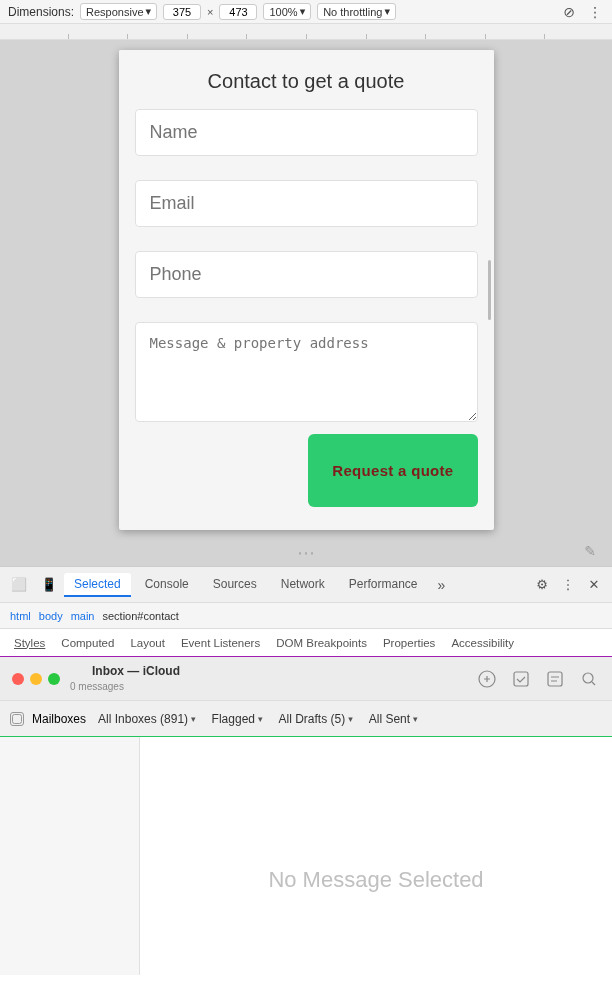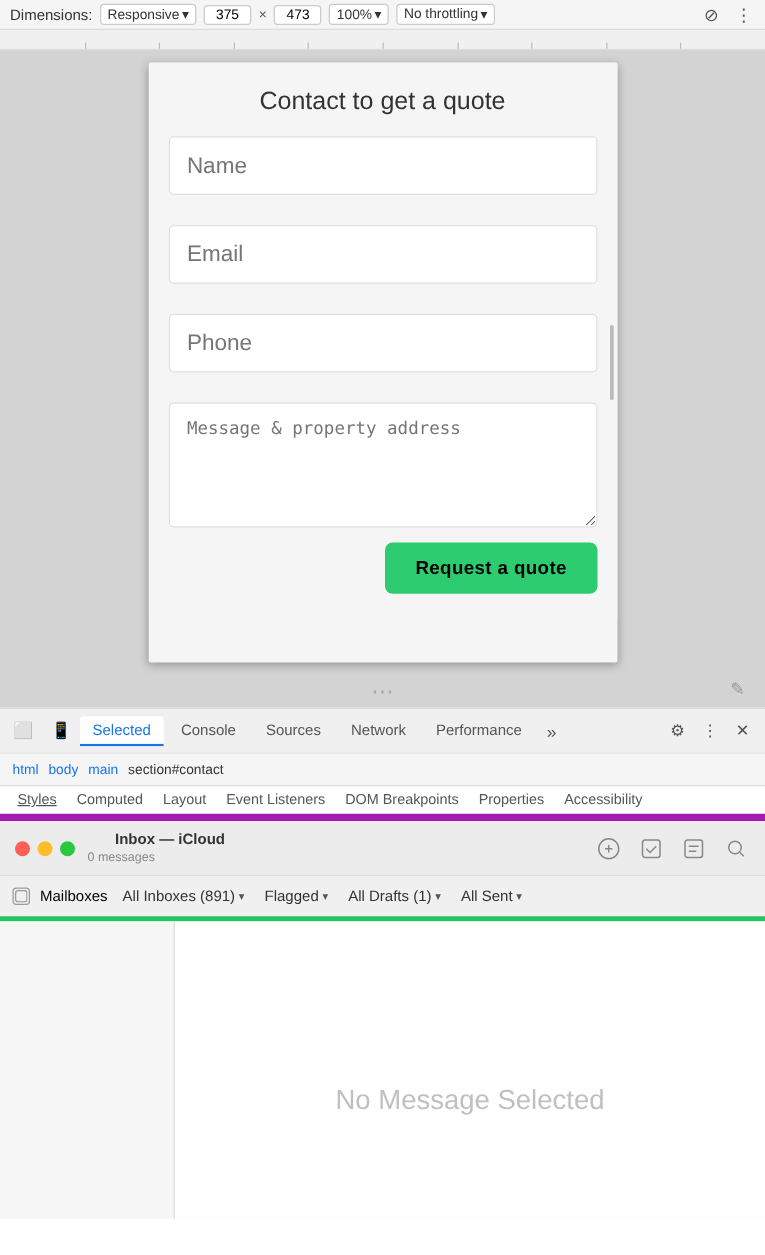--- a/index.html
+++ b/index.html
@@ -44,21 +44,21 @@
       gap: 2px;
       background: #fff;
       border: 1px solid #ccc;
       border-radius: 3px;
       padding: 1px 5px;
       font-size: 11px;
       justify-content: space-between;
     }
     .toolbar-throttle {
       display: flex;
-      align-items: flex-start;
+      align-items: center;
       gap: 2px;
       background: #fff;
       border: 1px solid #ccc;
       border-radius: 3px;
       padding: 1px 5px;
       font-size: 11px;
     }
     .toolbar-right {
       margin-left: auto;
       display: flex;
@@ -150,24 +150,24 @@
       color: #999;
       margin-bottom: 12px;
       height: 100px;
       resize: both;
       display: block;
     }
     .form-btn {
       display: block;
       margin: 0 0 0 auto;
       background: #2ecc71;
-      color: #000000;
+      color: #7f1d1d;
       border: none;
       border-radius: 6px;
-      padding: 12px 24px;
+      padding: 28px 24px;
       font-size: 15px;
       font-weight: 600;
       cursor: pointer;
       letter-spacing: 0.3px;
     }
     
     .scroll-hint {
       position: absolute;
       right: 3px;
       top: 50%;
@@ -273,21 +273,21 @@
       cursor: pointer;
       padding: 0 2px;
     }
     .bc-sep { color: #999; padding: 0 2px; }
     .bc-active { color: #333; padding: 0 2px; }
     
     .sub-tabs {
       height: 28px;
       display: flex;
       align-items: center;
-      border-bottom: 6px solid #a21caf;
+      border-bottom: 1px solid #a21caf;
       padding: 0 8px;
       gap: 4px;
       font-size: 11.5px;
       color: #555;
       overflow-x: auto;
     }
     .sub-tab {
       padding: 2px 6px;
       cursor: pointer;
       white-space: nowrap;
@@ -347,21 +347,21 @@
       display: flex;
       align-items: center;
       justify-content: center;
       color: #555;
       font-size: 14px;
       cursor: pointer;
     }
     .mail-filter-bar {
       height: 36px;
       background: #f0f0f0;
-      border-bottom: 4px solid #22c55e;
+      border-bottom: 1px solid #22c55e;
       display: flex;
       align-items: center;
       padding: 0 10px;
       gap: 8px;
       font-size: 12px;
     }
     .mail-checkbox {
       width: 14px;
       height: 14px;
       border: 1px solid #999;
@@ -557,21 +557,21 @@
       <span>Mailboxes</span>
       <button class="mail-filter-btn">
         <span>All Inboxes (891)</span>
         <span class="chevron-down">▾</span>
       </button>
       <button class="mail-filter-btn">
         <span>Flagged</span>
         <span class="chevron-down">▾</span>
       </button>
       <button class="mail-filter-btn">
-        <span>All Drafts (1)</span>
+        <span>All Drafts (5)</span>
         <span class="chevron-down">▾</span>
       </button>
       <button class="mail-filter-btn">
         <span>All Sent</span>
         <span class="chevron-down">▾</span>
       </button>
     </div>
 
     <div class="mail-content">
       <div class="mail-sidebar"></div>

